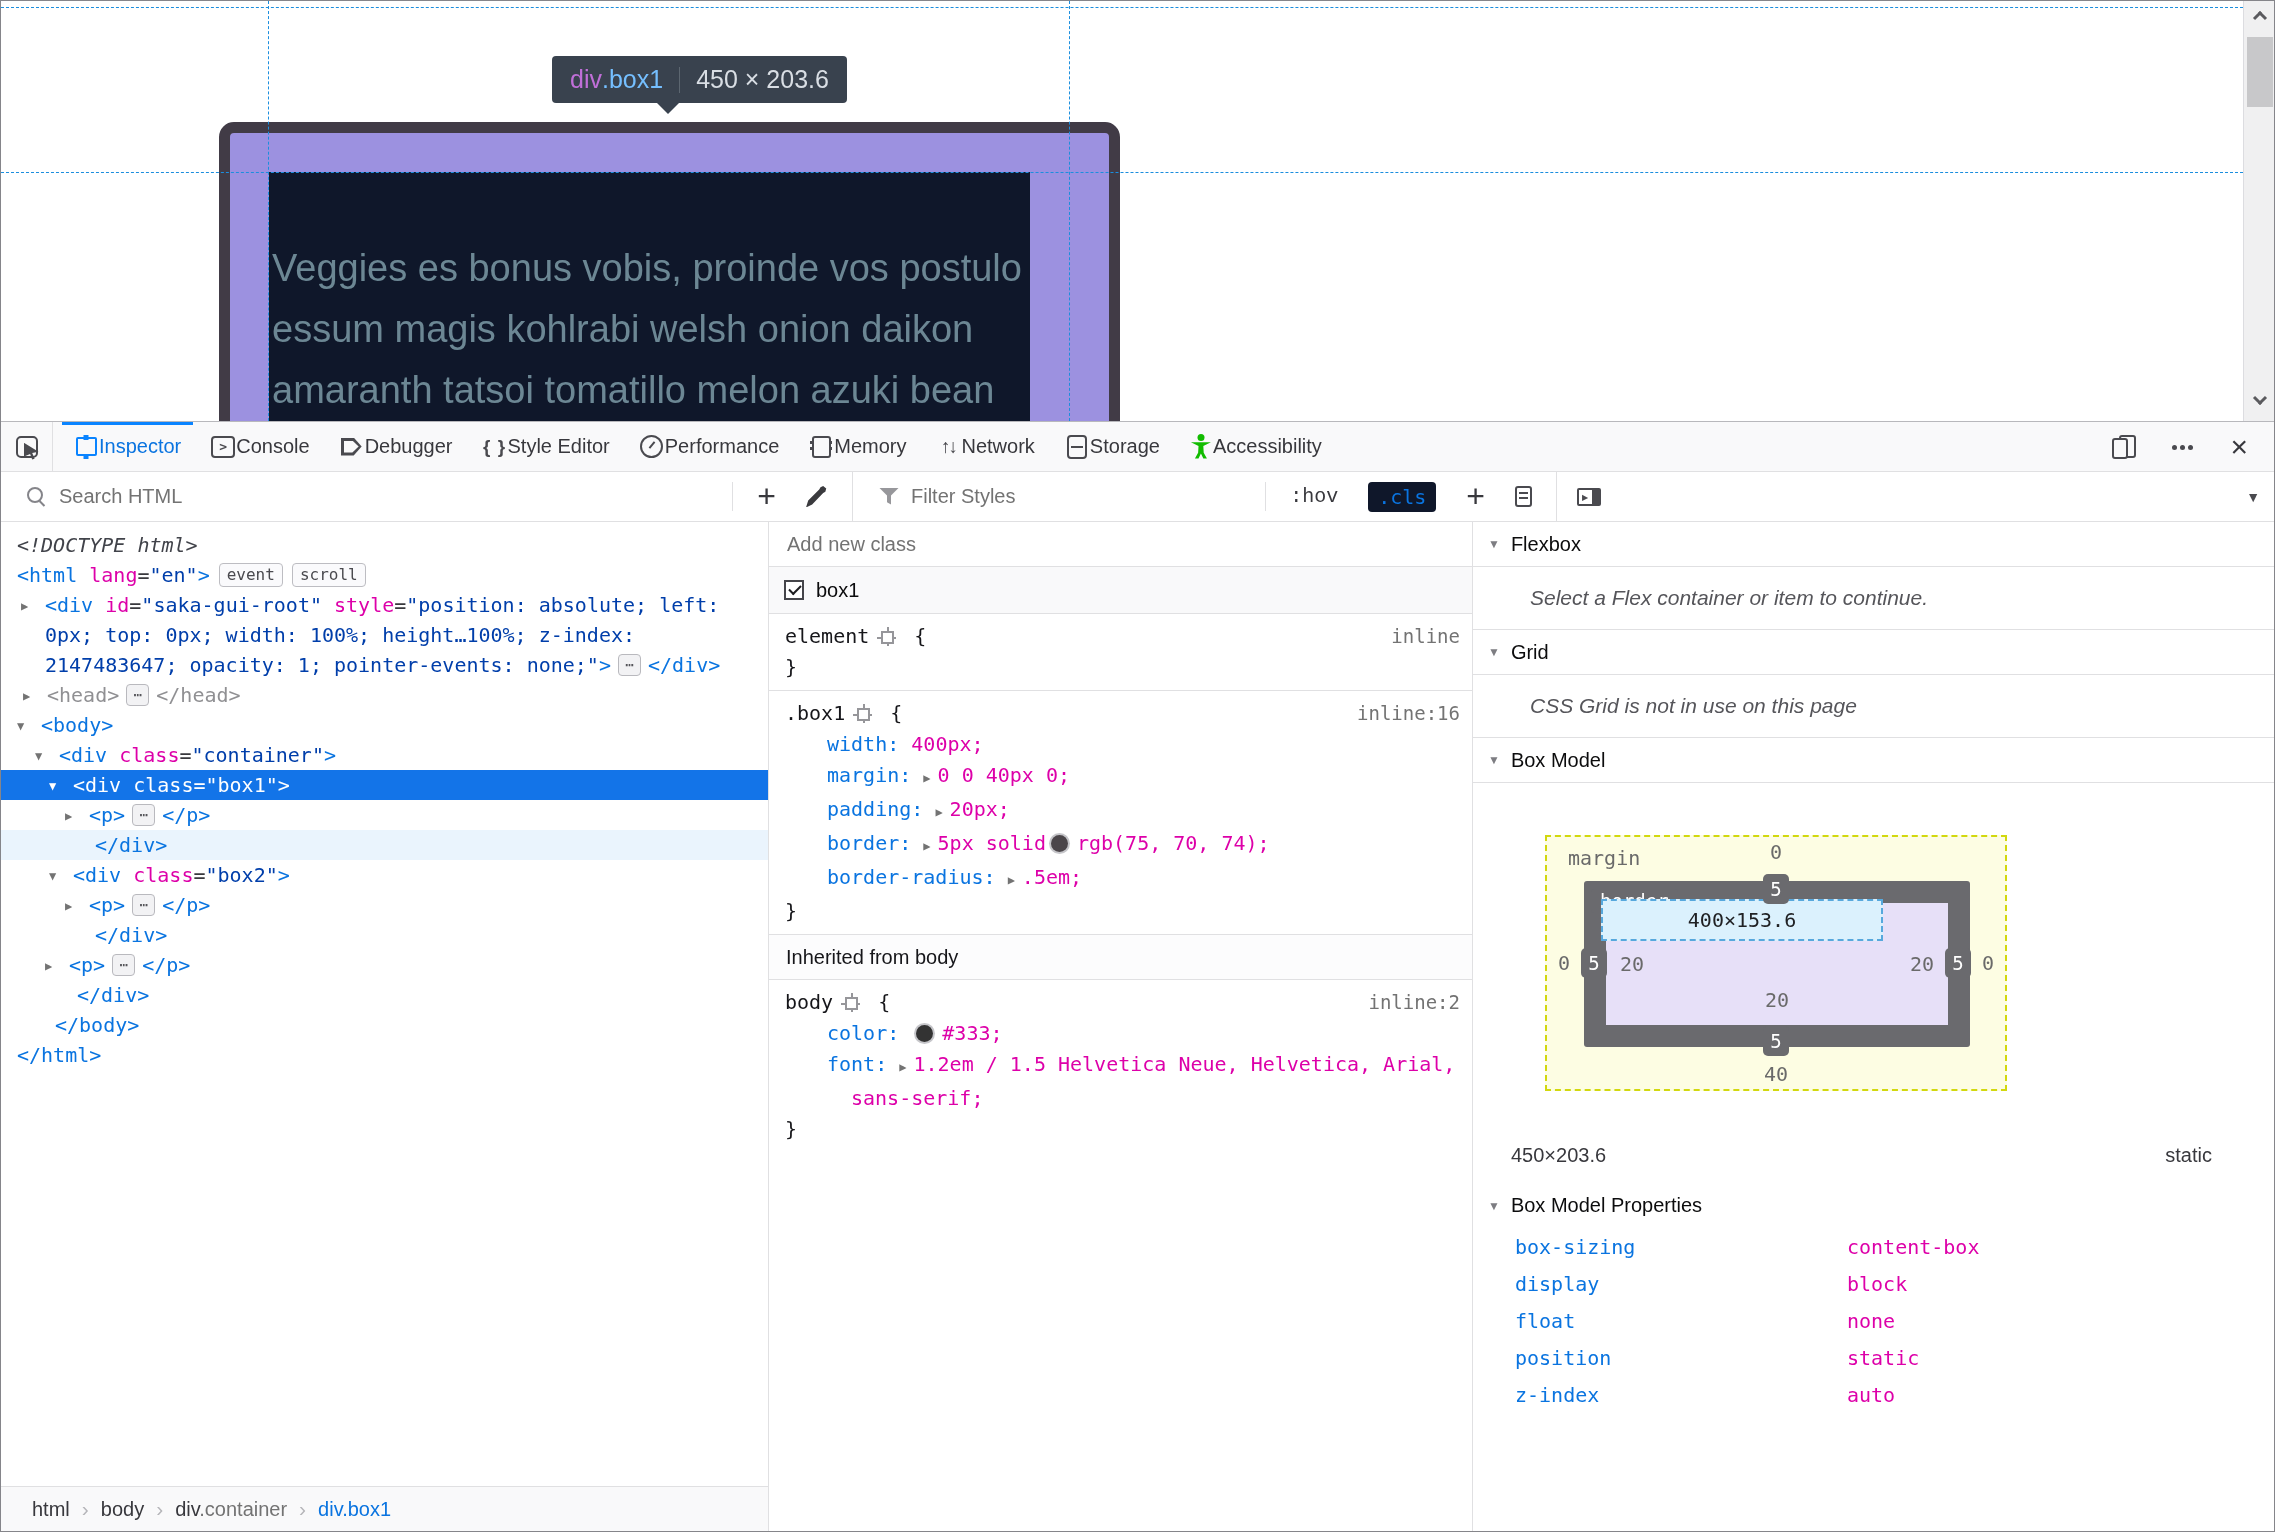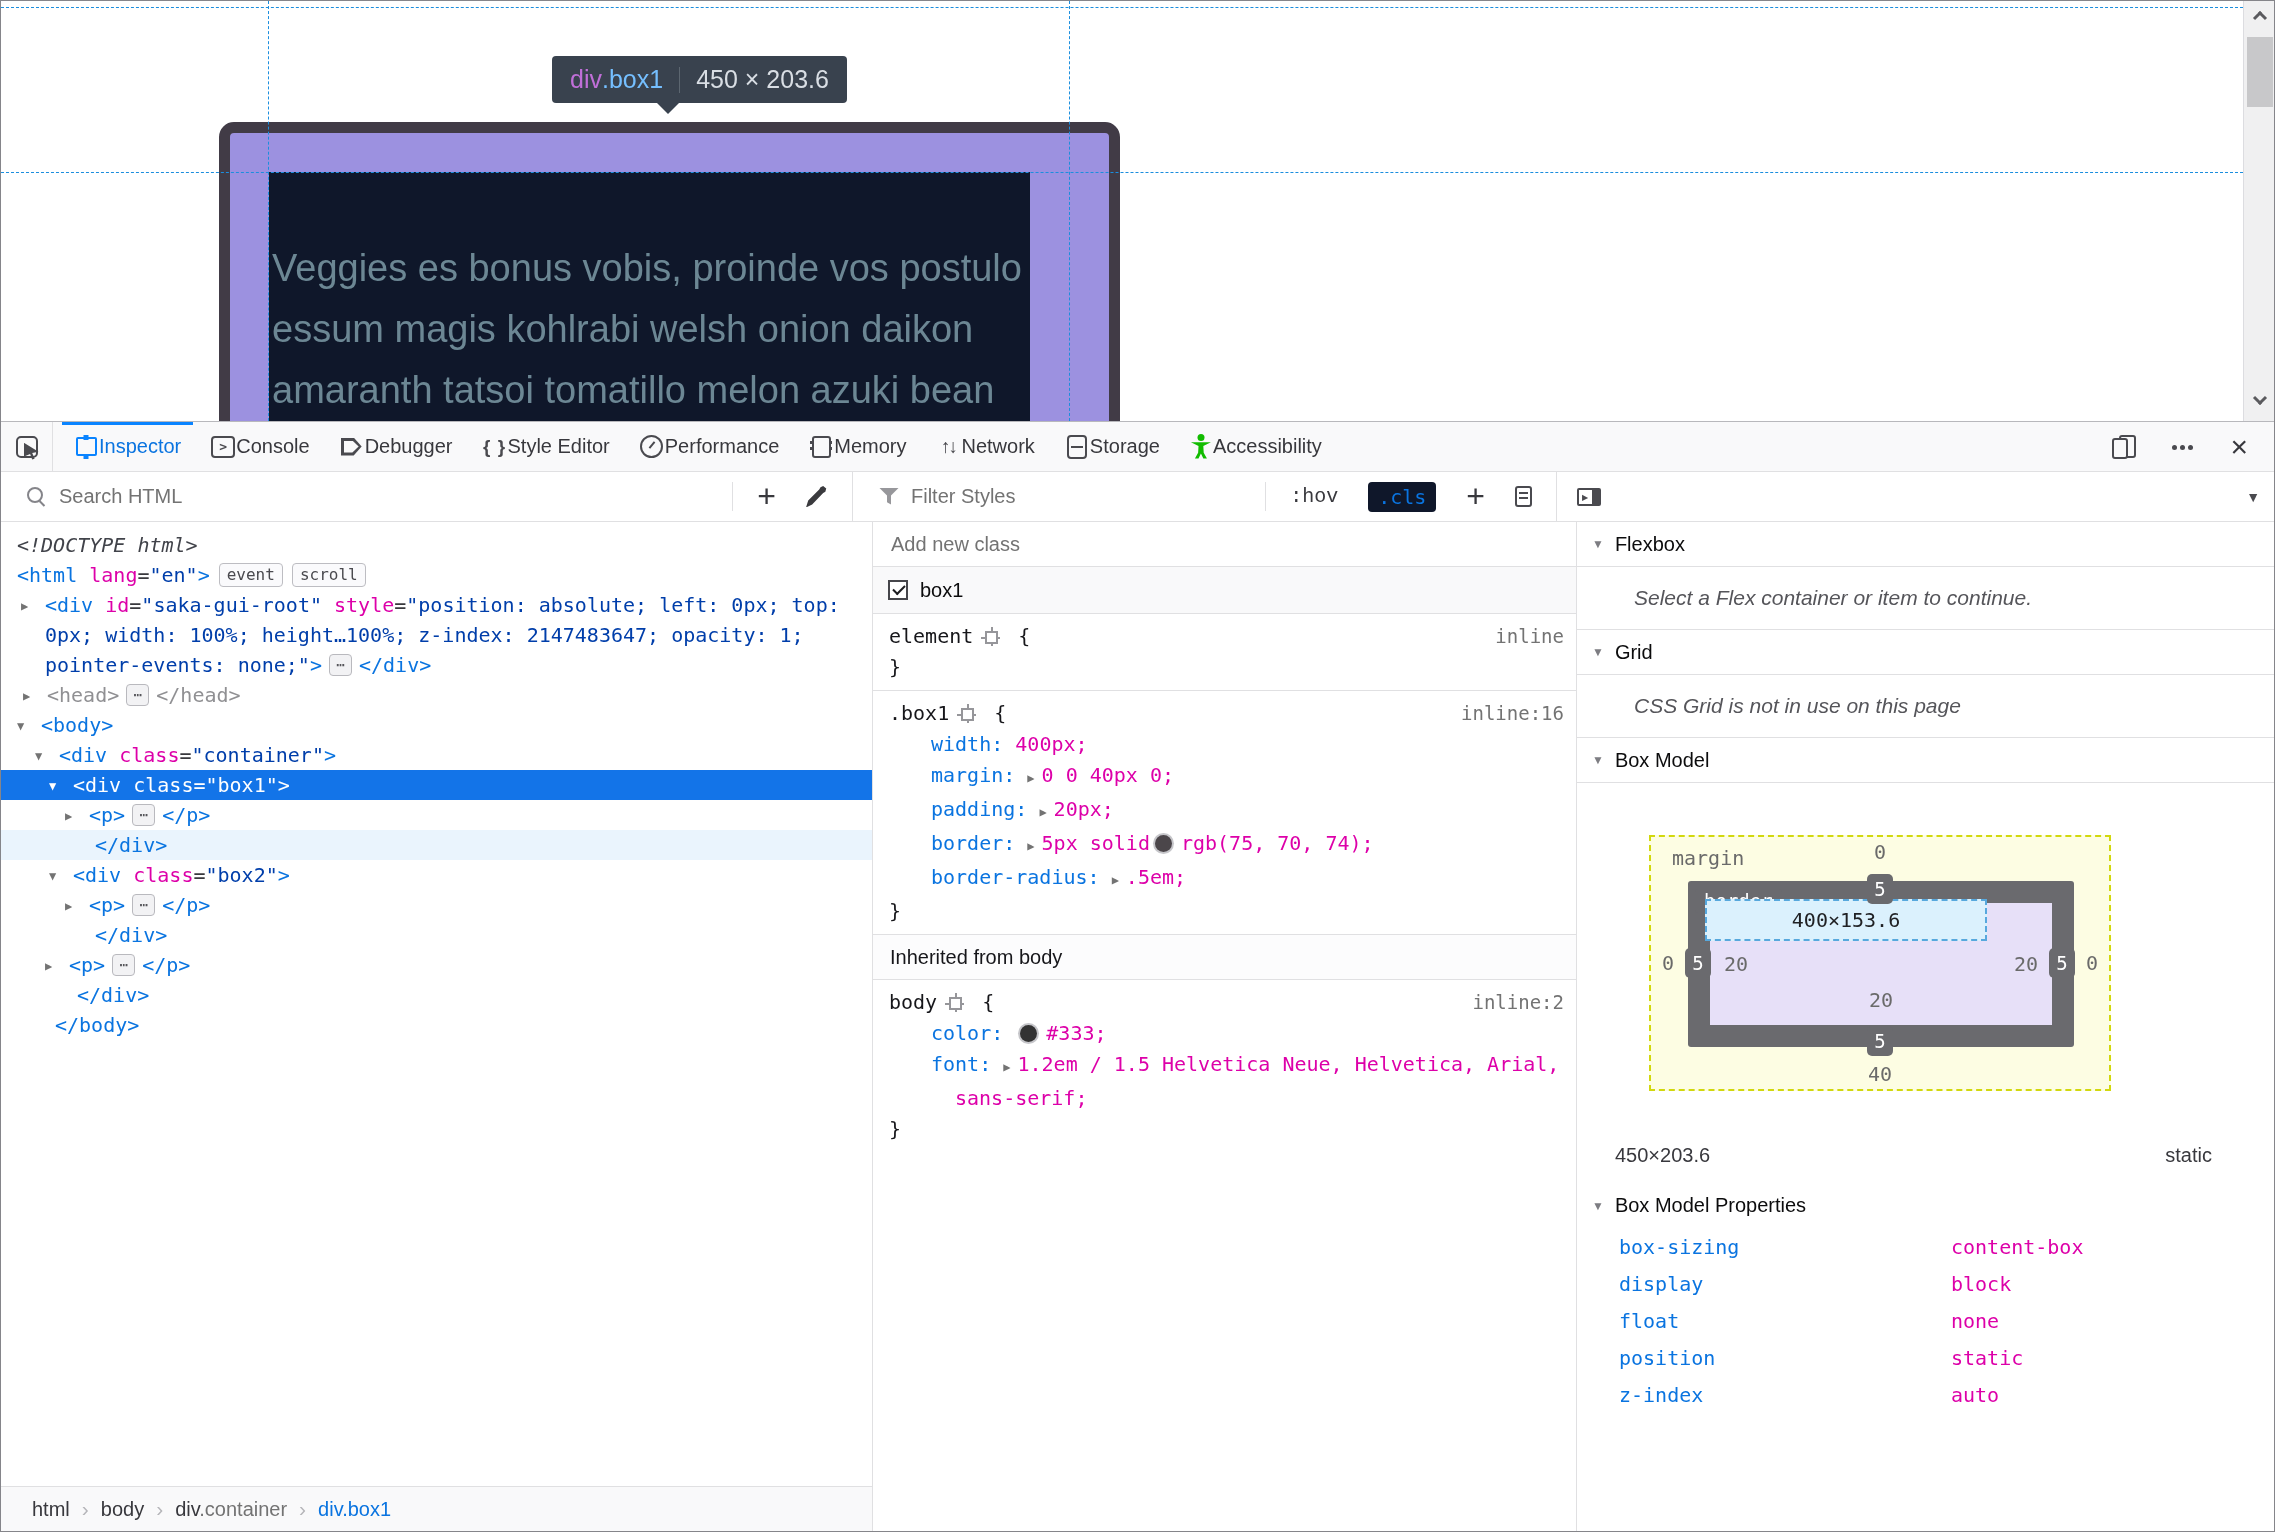--- a/index.html
+++ b/index.html
@@ -93,21 +93,21 @@
   .sidebar-toggle-icon::after{content:'';position:absolute;right:0;top:0;bottom:0;width:7px;background:#4a4a4f}
   .sidebar-toggle-icon::before{content:'▶';position:absolute;left:3px;top:50%;transform:translateY(-50%);font-size:8px;color:#4a4a4f}
   #layout-tabs{display:flex;align-items:stretch;height:100%;margin-left:22px}
   .ltab{display:flex;align-items:center;padding:0 21px;font-size:20px;color:var(--dark);position:relative;white-space:nowrap;overflow:hidden}
   .ltab.active{color:var(--blue)}
   .ltab.active::before{content:'';position:absolute;top:0;left:4px;right:4px;height:3px;background:#0a84ff}
   .dropdown-icon{position:absolute;right:14px;font-size:14px;color:#4a4a4f}
 
   
   .dt-panels{flex:1;display:flex;min-height:0}
-  .panel-markup{width:872px;border-right:1px solid var(--border);position:relative;overflow:hidden}
+  .panel-markup{width:768px;border-right:1px solid var(--border);position:relative;overflow:hidden}
   .panel-rules{width:704px;border-right:1px solid var(--border);overflow:hidden}
   .panel-layout{flex:1;overflow:hidden}
 
   
   #tree{padding-top:8px;font-family:var(--mono);font-size:20px}
   .trow{position:relative;line-height:30px;padding-right:10px;color:var(--dark);white-space:normal;word-break:break-word}
   .texp{position:absolute;font-size:12px;color:var(--gray);top:1px;line-height:30px}
   .tk-t{color:var(--blue)} .tk-a{color:var(--magenta)} .tk-v{color:var(--navy)}
   .tk-p{color:var(--dark)} .tk-g{color:#909093} .tk-d{color:#41434a;font-style:italic}
   .tk-b{font-size:16px;font-family:var(--mono);border:1px solid #bdbdc2;border-radius:4px;background:#fafafc;color:#4a4a4f;padding:0 7px;margin-left:9px;line-height:22px;display:inline-block;vertical-align:2px}
@@ -298,20 +298,21 @@
             <div class="trow" style="padding-left: 58px;"><span class="texp" style="left: 34px;">▼</span><span class="tk-t">&lt;div</span><span class="tk-a"> class</span><span class="tk-p">=</span><span class="tk-v">"container"</span><span class="tk-t">&gt;</span></div>
             <div class="trow sel" style="padding-left: 72px;"><span class="texp" style="left: 48px;">▼</span><span class="tk-t">&lt;div</span><span class="tk-a"> class</span><span class="tk-p">=</span><span class="tk-v">"box1"</span><span class="tk-t">&gt;</span></div>
             <div class="trow" style="padding-left: 88px;"><span class="texp" style="left: 64px;">▶</span><span class="tk-t">&lt;p&gt;</span><span class="tk-e">⋯</span><span class="tk-t">&lt;/p&gt;</span></div>
             <div class="trow lite" style="padding-left: 94px;"><span class="tk-t">&lt;/div&gt;</span></div>
             <div class="trow" style="padding-left: 72px;"><span class="texp" style="left: 48px;">▼</span><span class="tk-t">&lt;div</span><span class="tk-a"> class</span><span class="tk-p">=</span><span class="tk-v">"box2"</span><span class="tk-t">&gt;</span></div>
             <div class="trow" style="padding-left: 88px;"><span class="texp" style="left: 64px;">▶</span><span class="tk-t">&lt;p&gt;</span><span class="tk-e">⋯</span><span class="tk-t">&lt;/p&gt;</span></div>
             <div class="trow" style="padding-left: 94px;"><span class="tk-t">&lt;/div&gt;</span></div>
             <div class="trow" style="padding-left: 68px;"><span class="texp" style="left: 44px;">▶</span><span class="tk-t">&lt;p&gt;</span><span class="tk-e">⋯</span><span class="tk-t">&lt;/p&gt;</span></div>
             <div class="trow" style="padding-left: 76px;"><span class="tk-t">&lt;/div&gt;</span></div>
             <div class="trow" style="padding-left: 54px;"><span class="tk-t">&lt;/body&gt;</span></div>
+            <div class="trow" style="padding-left: 16px;"><span class="tk-t">&lt;/html&gt;</span></div>
           </div>
         <div class="breadcrumbs" id="crumbs">
             <span class="crumb"><span class="c-dark">html</span></span>
             <span class="crumb-sep">›</span>
             <span class="crumb"><span class="c-dark">body</span></span>
             <span class="crumb-sep">›</span>
             <span class="crumb"><span class="c-dark">div</span><span class="c-gray">.container</span></span>
             <span class="crumb-sep">›</span>
             <span class="crumb"><span class="c-blue">div.box1</span></span>
           </div>

